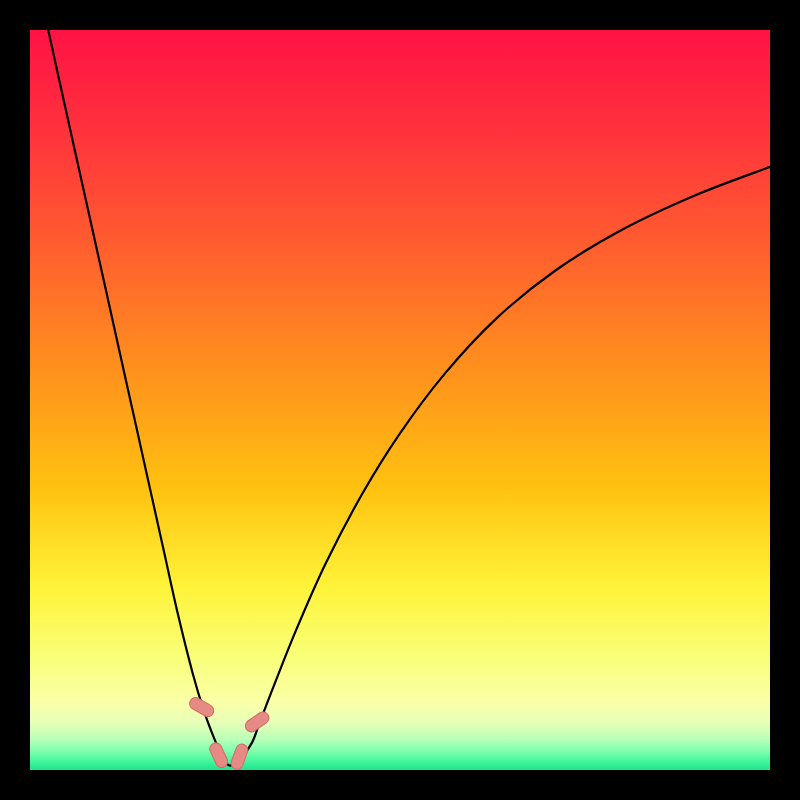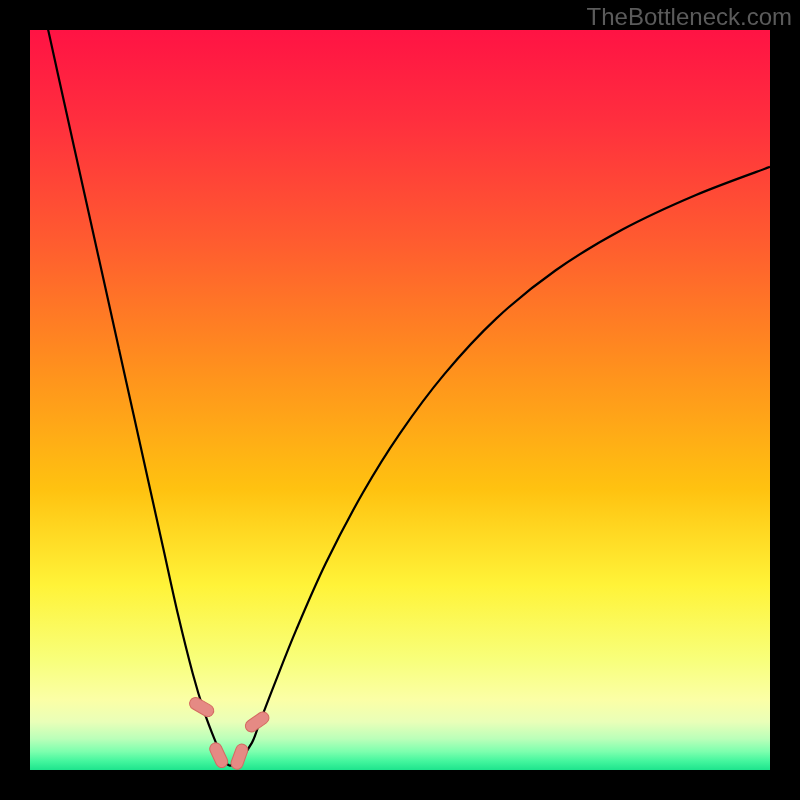--- a/index.html
+++ b/index.html
@@ -34,21 +34,20 @@
     top: 30px;
     width: 740px;
     height: 740px;
   }
   svg { display: block; }
 </style>
 </head>
 <body>
 
 <div class="frame">
-  <div class="watermark">TheBottleneck.com</div>
   <div class="plot">
     <svg id="svg" width="740" height="740" viewBox="0 0 740 740">
         <defs>
           <linearGradient id="bg" x1="0" y1="0" x2="0" y2="1">
             <stop offset="0%" stop-color="#ff1344"></stop>
             <stop offset="12%" stop-color="#ff2e3e"></stop>
             <stop offset="28.000000000000004%" stop-color="#ff5a30"></stop>
             <stop offset="45%" stop-color="#ff8e1e"></stop>
             <stop offset="62%" stop-color="#ffc210"></stop>
             <stop offset="75%" stop-color="#fff338"></stop>

